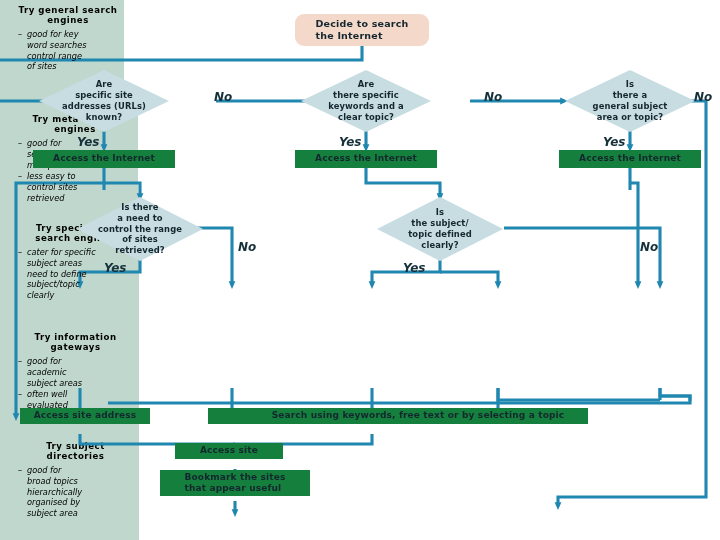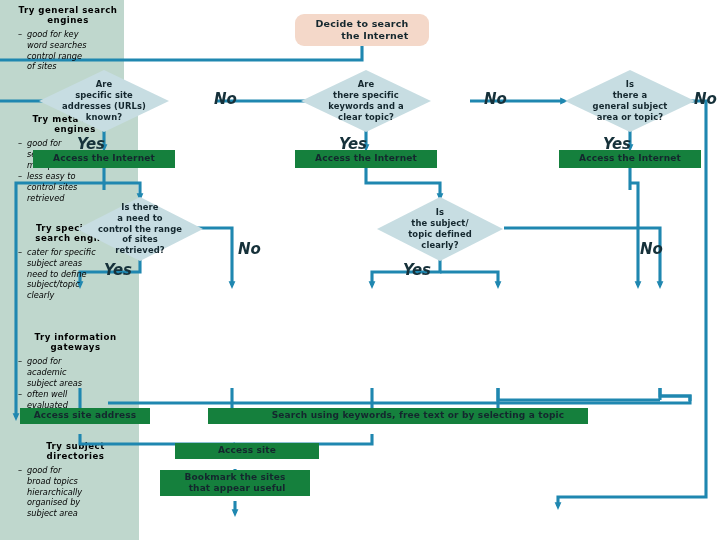--- a/index.html
+++ b/index.html
@@ -19,21 +19,21 @@
     position: absolute;
     left: 0; top: 0;
     width: 720px; height: 540px;
   }
   .node {
     position: absolute;
     box-sizing: border-box;
     display: flex;
     align-items: center;
     justify-content: center;
-    text-align: right;
+    text-align: left;
     color: #14272e;
     z-index: 3;
   }
   
   .term-start {
     background: #f4d8c9;
     border-radius: 9px;
     font-size: 9.5px;
     font-weight: bold;
     line-height: 1.22;
@@ -117,21 +117,21 @@
     font-weight: bold;
     line-height: 1.3;
     letter-spacing: .1px;
     color: #14272e;
     padding: 0 6px;
     box-sizing: border-box;
   }
   
   .elabel {
     position: absolute;
-    font-size: 15px;
+    font-size: 12px;
     font-style: italic;
     font-weight: bold;
     color: #16313a;
     z-index: 4;
     white-space: nowrap;
   }
 </style>
 </head>
 <body>
 
@@ -280,21 +280,21 @@
   </div>
 
   <div class="node proc" style="left:20px; top:408px; width:130px; height:16px;">
     <span>Access site address</span>
   </div>
 
   <div class="node proc" style="left:208px; top:408px; width:380px; height:16px;padding-left:40px;">
     <span>Search using keywords, free text or by selecting a topic</span>
   </div>
 
-  <div class="node proc" style="left:175px; top:443px; width:144px; height:16px;">
+  <div class="node proc" style="left:175px; top:443px; width:108px; height:16px;">
     <span>Access site</span>
   </div>
 
   <div class="node proc" style="left:160px; top:470px; width:150px; height:26px;">
     <span>Bookmark the sites<br>that appear useful</span>
   </div>
 
 
 
   <div class="elabel" style="left:214px; top:90px;">No</div>

